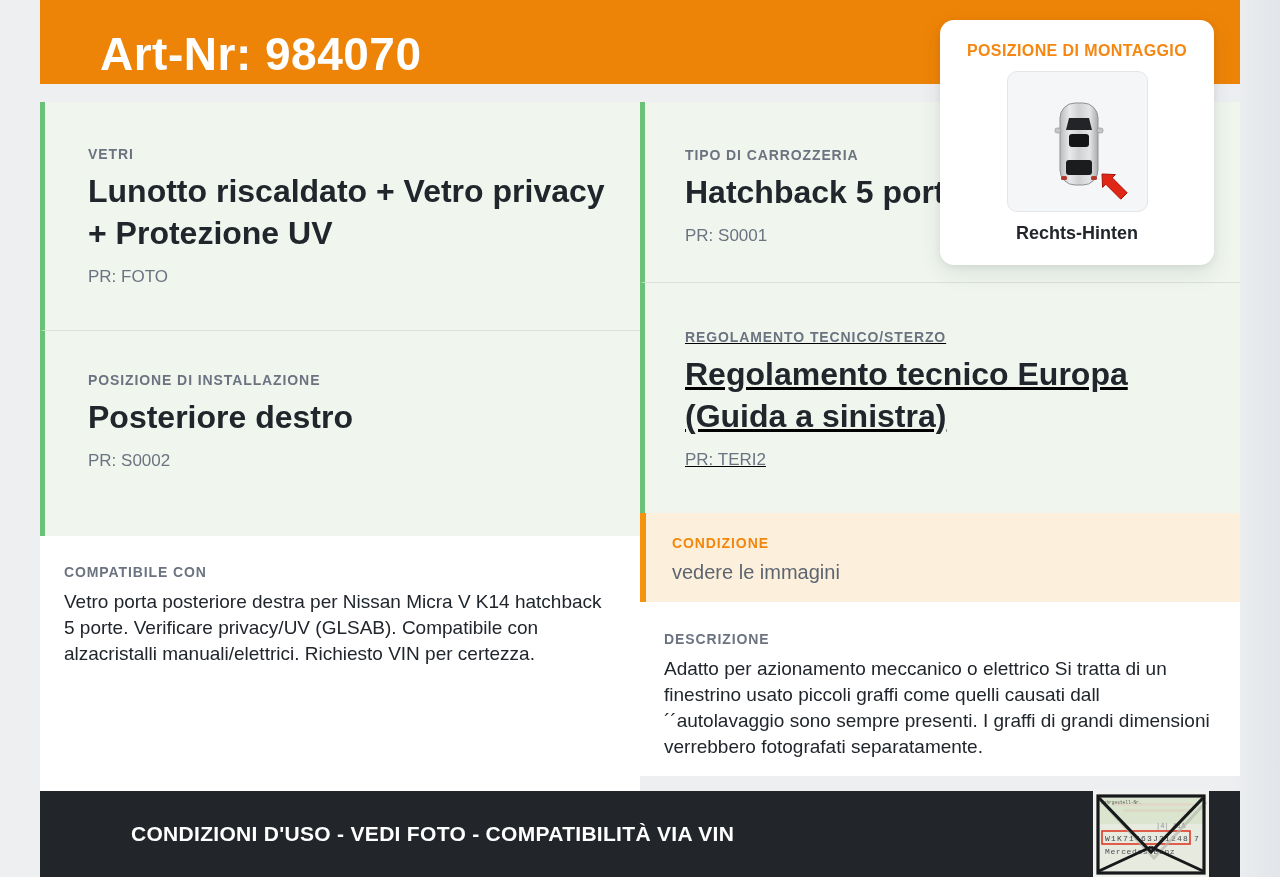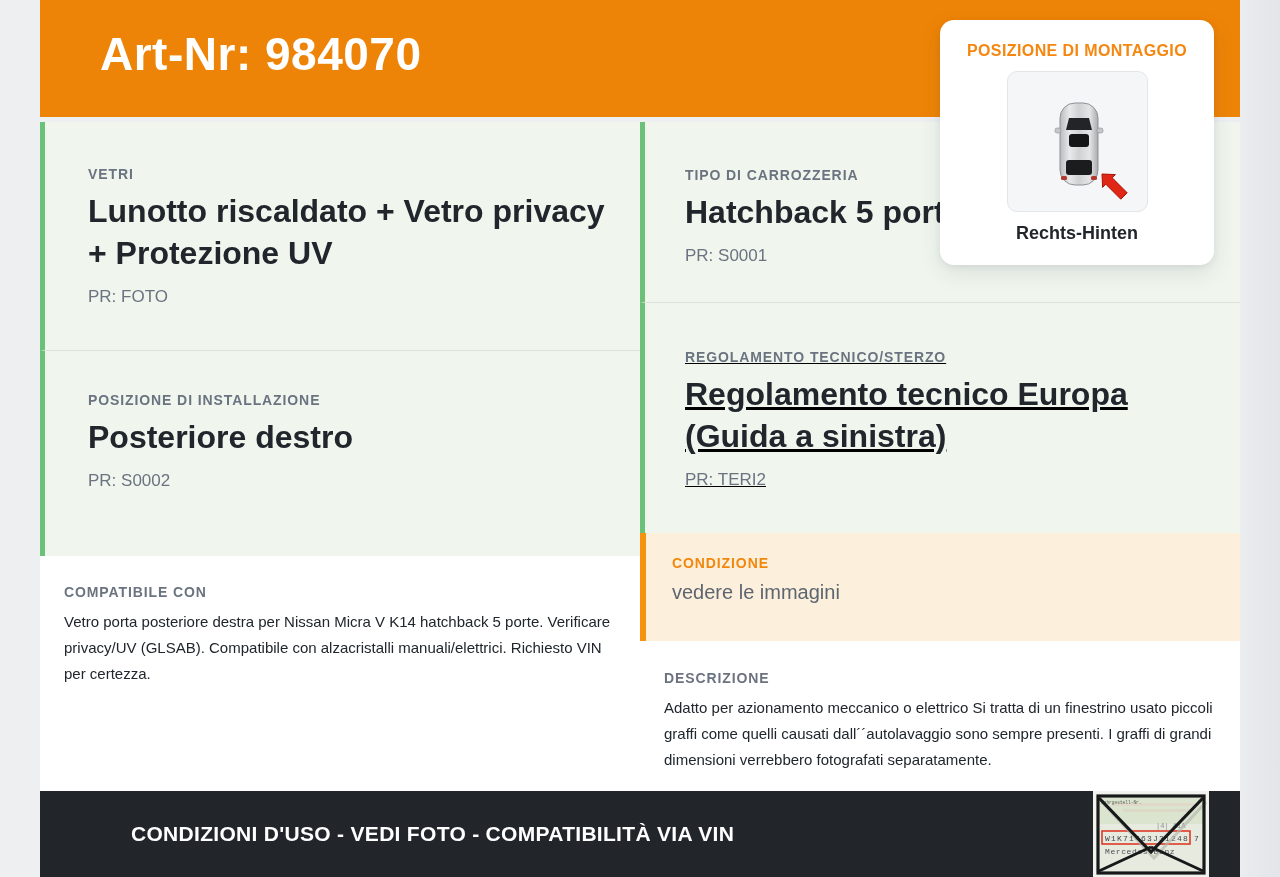--- a/index.html
+++ b/index.html
@@ -1,47 +1,47 @@
 <!DOCTYPE html>
 <html><head>
 <meta charset="utf-8">
 <style>
   html,body{margin:0;padding:0;}
   body{font-family:"Liberation Sans",sans-serif;}
   .screen{position:relative;width:1280px;height:877px;overflow:hidden;
     background:linear-gradient(90deg,#edeff1 0%,#edeff1 96%,#e2e5e9 100%);}
   
-  .header{position:absolute;left:40px;top:0;width:1200px;height:117px;background:#ee8407;}
+  .header{position:absolute;left:40px;top:0;width:1200px;height:84px;background:#ee8407;}
   .header h1{margin:0;padding:27px 0 0 60px;font-size:46px;font-weight:bold;color:#ffffff;letter-spacing:.5px;}
   
-  .col{position:absolute;top:122px;height:674px;}
+  .col{position:absolute;top:102px;height:674px;}
   .col-left{left:40px;width:600px;}
   .col-right{left:640px;width:600px;}
   .card{box-sizing:border-box;position:relative;}
   .card-green{background:#f0f6ee;border-left:5px solid #6cc178;}
   .card-green.divided{border-top:1px solid #dce2d9;}
   .card-white{background:#ffffff;}
   .card-cream{background:#fcefdb;border-left:6px solid #f5930f;}
   .lab{font-size:14px;font-weight:bold;color:#6b7380;letter-spacing:.9px;}
   .lab-orange{color:#f2870d;}
   .ttl{font-size:32px;font-weight:bold;color:#21262c;line-height:42px;margin-top:8px;}
   .pr{font-size:17px;color:#6b7380;margin-top:13px;}
-  .body-txt{font-size:15px;color:#21262c;line-height:26px;margin-top:9px;}
+  .body-txt{font-size:19px;color:#21262c;line-height:26px;margin-top:9px;}
   .cond-val{font-size:20px;color:#5d6571;margin-top:10px;}
   
   .l1{height:228px;padding:44px 30px 0 43px;}
   .l2{height:206px;padding:41px 30px 0 43px;}
   .l3{height:271px;padding:28px 30px 0 24px;}
   .l3 .body-txt{width:552px;}
   
   .r1{height:180px;padding:45px 20px 0 40px;}
   .r1 .ttl{white-space:nowrap;}
   .r2{height:231px;padding:46px 40px 0 40px;text-decoration:underline;}
   .r2 .ttl{width:515px;}
-  .r3{height:108px;padding:22px 20px 0 26px;}
+  .r3{height:89px;padding:22px 20px 0 26px;}
   .r4{height:174px;padding:29px 10px 0 24px;}
   .r4 .body-txt{width:552px;}
   
   .mount-card{position:absolute;left:940px;top:20px;width:274px;height:245px;background:#ffffff;
     border-radius:14px;box-shadow:0 8px 22px rgba(40,45,60,.10),0 2px 6px rgba(40,45,60,.08);z-index:5;text-align:center;}
   .mount-title{margin-top:22px;font-size:16px;font-weight:bold;color:#f5860f;letter-spacing:.4px;}
   .mount-img{width:139px;height:139px;margin:11px auto 0;background:#f5f6f8;border:1px solid #e4e5e9;border-radius:10px;}
   .mount-pos{margin-top:11px;font-size:18px;font-weight:bold;color:#22262b;}
   
   .footer{position:absolute;left:40px;top:791px;width:1200px;height:86px;background:#22252a;display:flex;align-items:center;}

